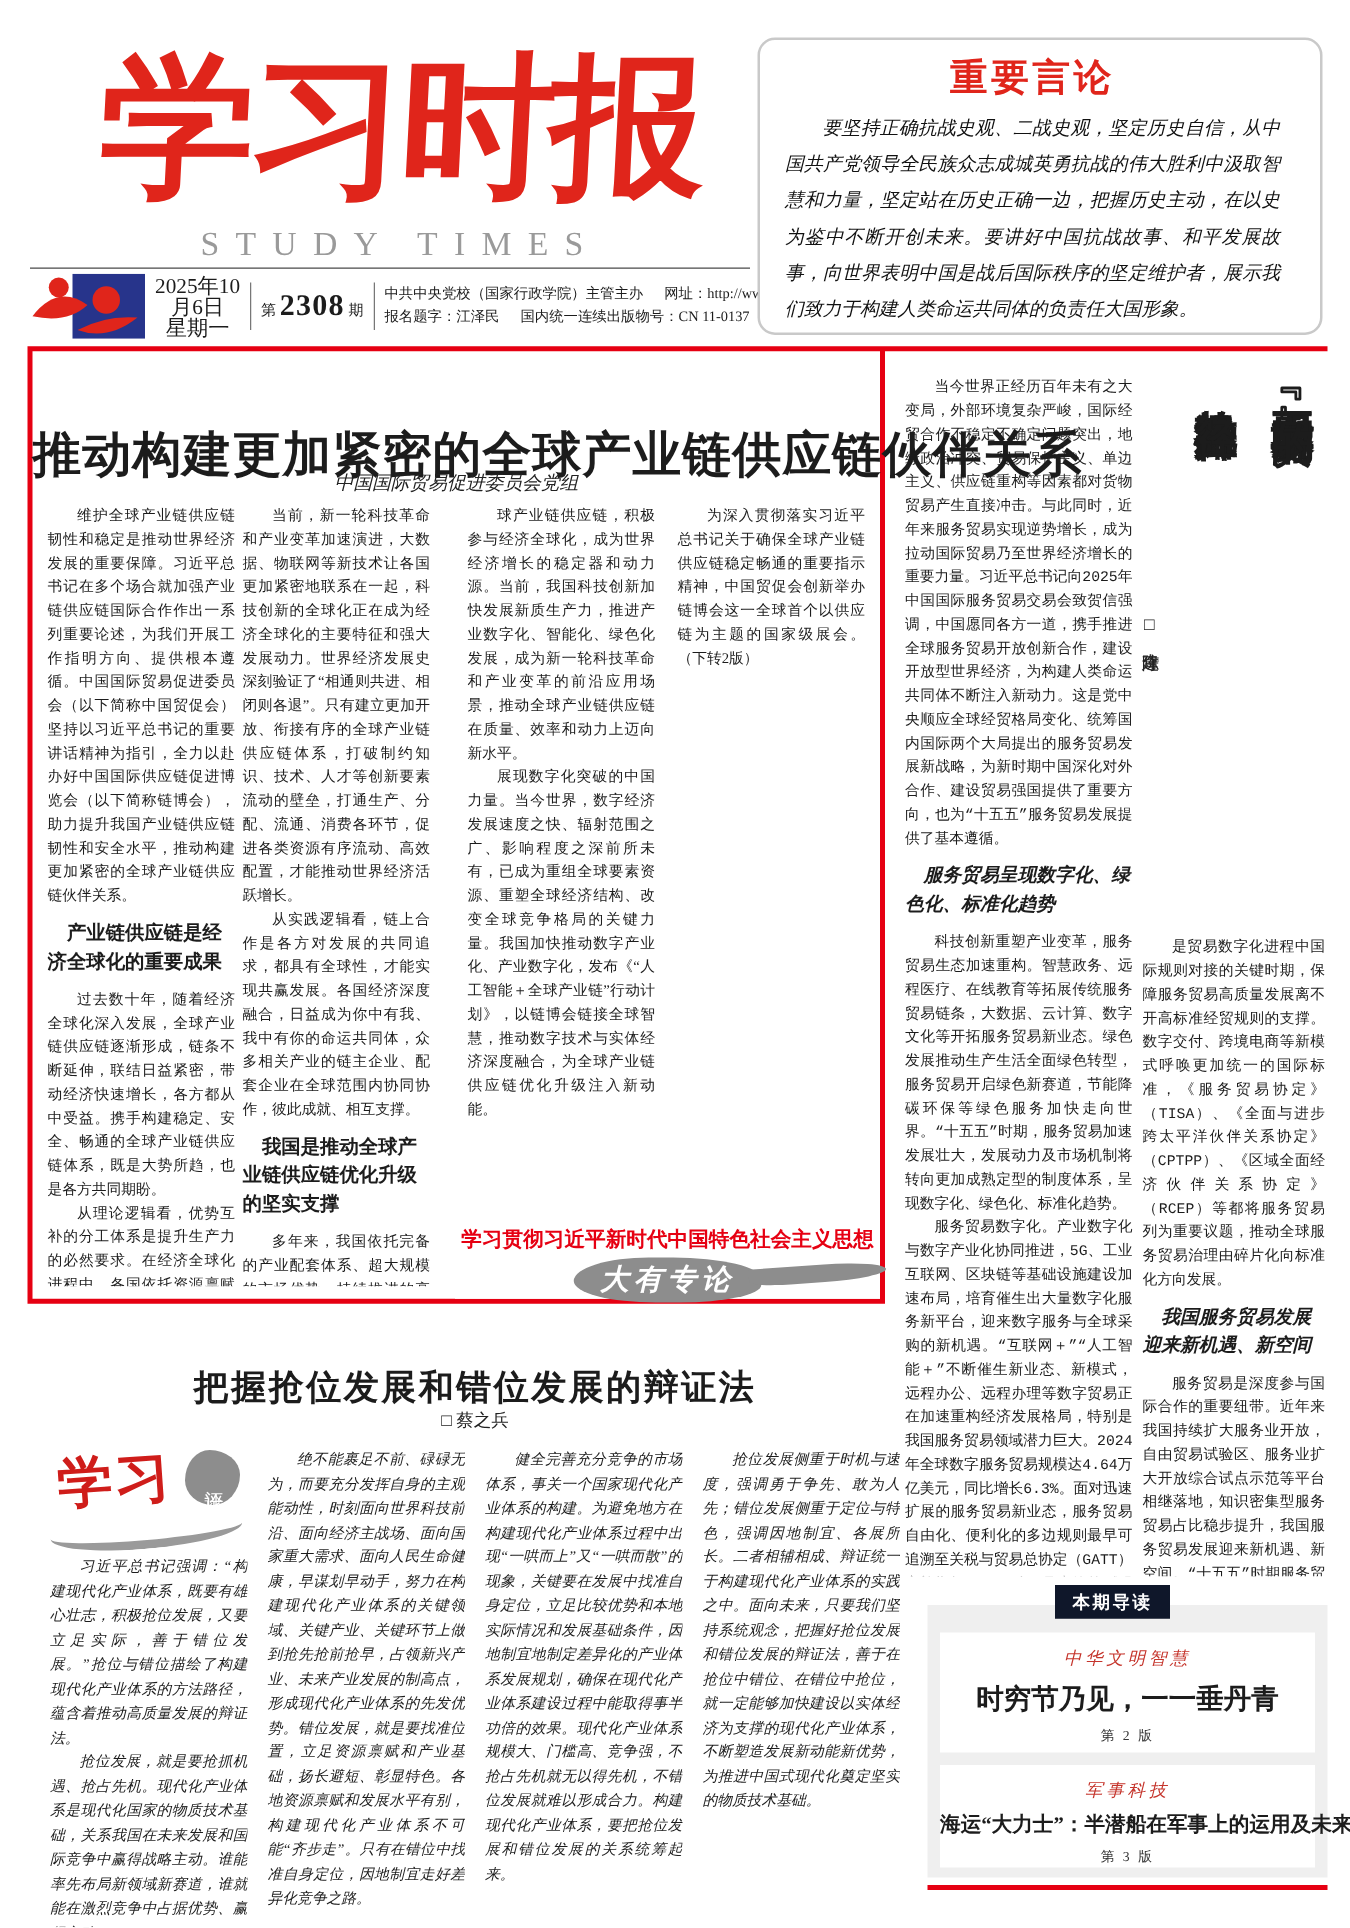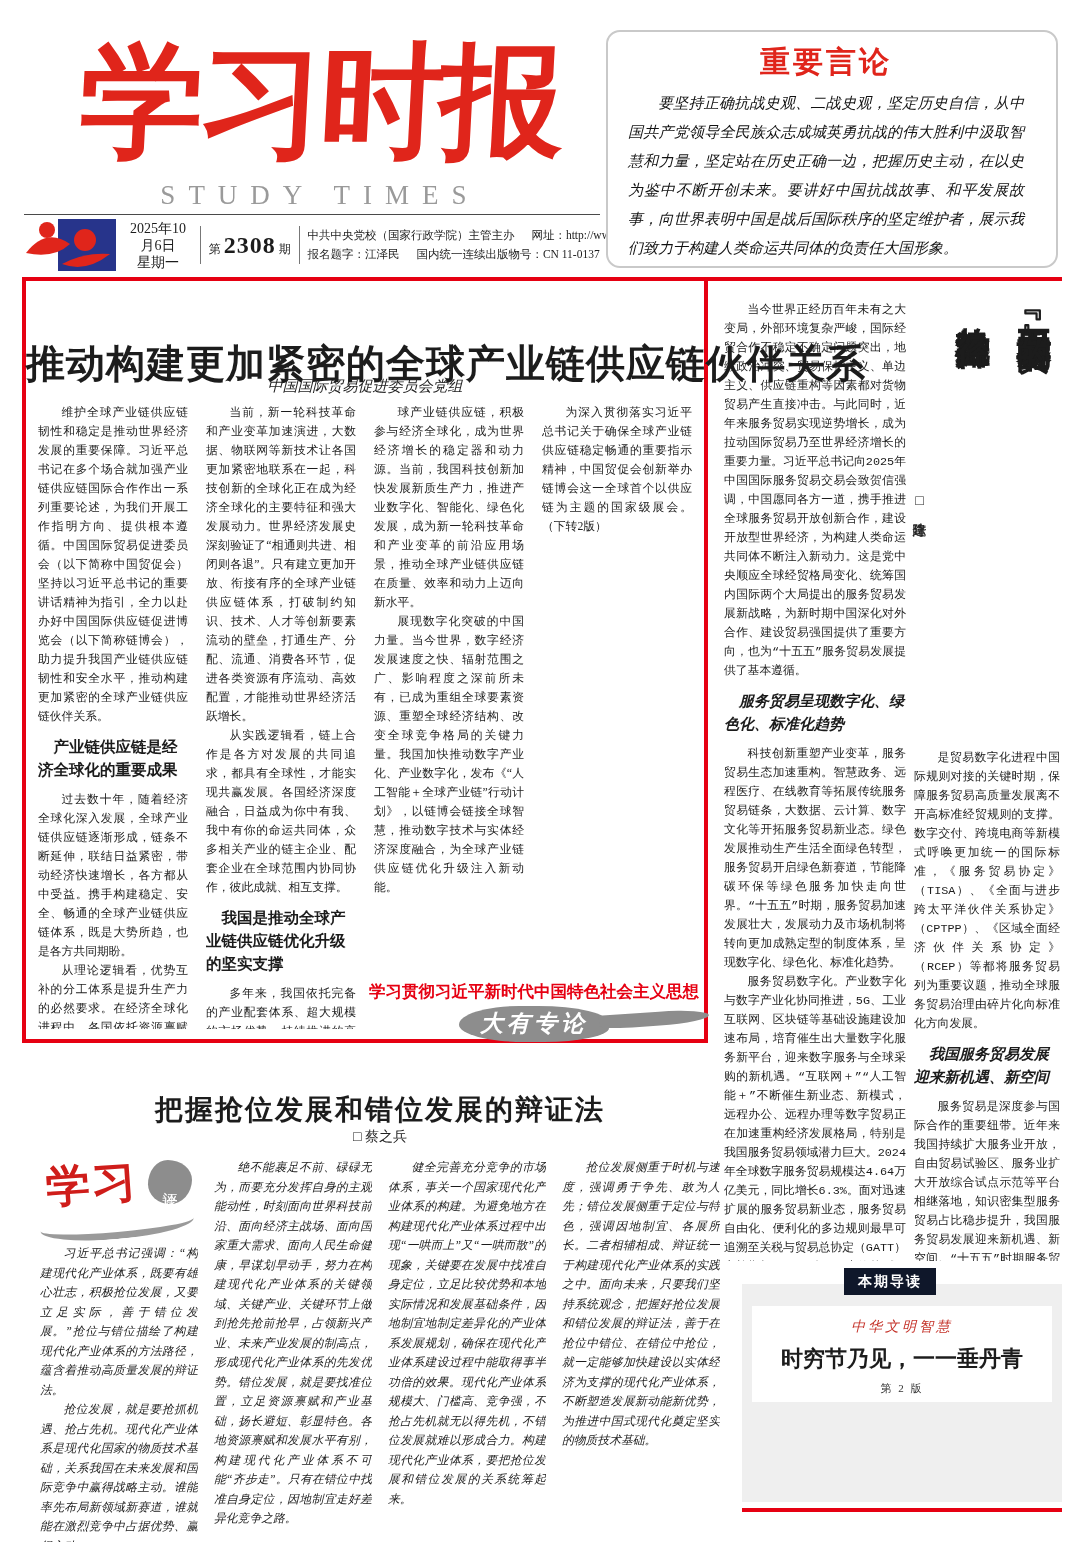--- a/index.html
+++ b/index.html
@@ -11,21 +11,21 @@
   .masthead{left:70px;top:28px;width:500px;height:160px;text-align:center;
             font-weight:900;font-size:124px;line-height:150px;color:#e0251b;
             letter-spacing:-4px;transform:skewX(-3deg);white-space:nowrap;}
   .masthead-sub{left:120px;top:180px;width:400px;text-align:center;color:#9a9a9a;
             font-size:27px;letter-spacing:13px;font-family:"Liberation Serif","DejaVu Serif",serif;}
   .head-rule{left:24px;top:214px;width:576px;height:1px;background:#4a4a4a;}
 
   
   .dateline{left:24px;top:218px;width:660px;height:54px;display:flex;align-items:center;}
   .logo{width:92px;height:52px;flex:0 0 auto;}
-  .date-block{width:96px;text-align:center;font-size:14px;line-height:17px;margin-left:8px;}
+  .date-block{width:96px;text-align:center;font-size:17px;line-height:17px;margin-left:8px;}
   .vdiv{width:1px;height:38px;background:#777;margin:0 8px;}
   .issue{white-space:nowrap;font-size:12px;}
   .issue b{font-size:24px;font-weight:700;letter-spacing:1px;}
   .pub{font-size:11.5px;line-height:19px;white-space:nowrap;}
   .pub .gap{display:inline-block;width:14px;}
 
   
   .quote-box{left:606px;top:30px;width:452px;height:238px;border:2px solid #c9c9c9;border-radius:14px;
              box-sizing:border-box;padding:6px 32px 0 20px;background:#fff;}
   .quote-title{text-align:center;color:#e0251b;font-weight:900;font-size:30px;margin:4px 0 6px 0;
@@ -38,21 +38,21 @@
 
   
   .main-box{left:22px;top:277px;width:686px;height:766px;border:4px solid #e60012;box-sizing:border-box;background:#fff;}
   .main-headline{left:0;top:30px;width:678px;text-align:center;font-size:39px;font-weight:900;
                  letter-spacing:1px;white-space:nowrap;}
   .main-byline{left:0;top:96px;width:678px;text-align:center;font-size:15px;font-style:italic;color:#222;}
   .ncol{position:absolute;top:122px;height:626px;width:150px;overflow:hidden;
         font-size:11.8px;line-height:19px;text-align:justify;}
   .ncol p{margin:0;text-indent:2em;}
   .col-sub{font-weight:700;font-size:15.5px;line-height:23px;margin:9px 0;text-indent:1em;text-align:left;}
-  .c1{left:12px;} .c2{left:180px;} .c3{left:348px;} .c4{left:516px;}
+  .c1{left:12px;} .c2{left:168px;} .c3{left:348px;} .c4{left:516px;}
 
   .slogan-wrap{left:338px;top:700px;width:340px;height:58px;background:#fff;z-index:3;text-align:center;}
   .slogan{color:#e60012;font-weight:900;font-size:16.5px;font-family:"Liberation Sans","DejaVu Sans",sans-serif;
           white-space:nowrap;margin:0;}
   .ink-stamp{position:relative;display:inline-block;margin-top:3px;width:150px;height:36px;background:#8d8d8d;
              border-radius:46% 54% 50% 50%/60% 55% 45% 55%;color:#fff;font-style:italic;font-weight:700;
              font-size:23px;line-height:36px;letter-spacing:4px;text-align:center;}
   .ink-stamp:after{content:"";position:absolute;left:140px;top:6px;width:110px;height:14px;background:#8d8d8d;
              border-radius:0 90% 90% 60%/0 100% 100% 60%;transform:rotate(-4deg);}
 
@@ -218,16 +218,21 @@
     </div>
   </section>
 
   <aside class="abs guide-box">
     <div class="guide-tab">本期导读</div>
     <div class="guide-card gc1">
       <div class="guide-section">中华文明智慧</div>
       <div class="guide-title1">时穷节乃见，一一垂丹青</div>
       <div class="guide-page">第 2 版</div>
     </div>
+    <div class="guide-card gc2">
+      <div class="guide-section">军事科技</div>
+      <div class="guide-title2">海运“大力士”：半潜船在军事上的运用及未来</div>
+      <div class="guide-page">第 3 版</div>
+    </div>
   </aside>
   <div class="abs red-bottom-right"></div>
 
 </div>
 
 </body></html>

